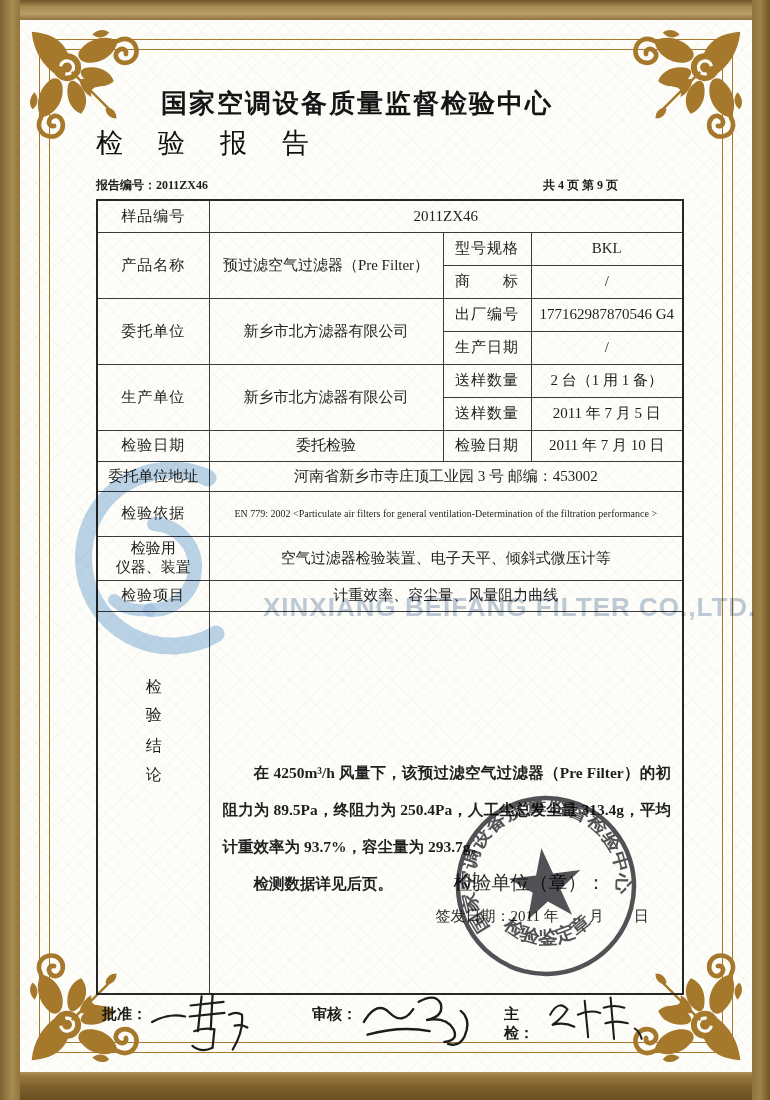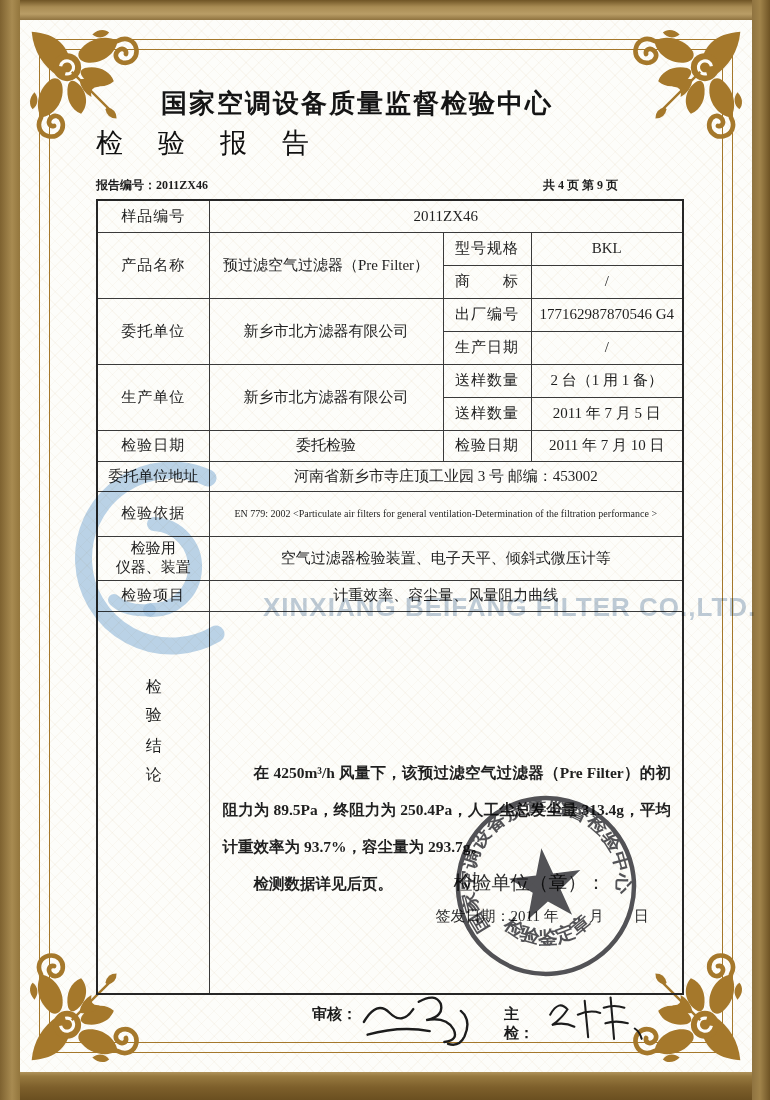--- a/index.html
+++ b/index.html
@@ -243,20 +243,35 @@
             <text font-size="18" font-weight="700" fill="#3a3a3e" font-family="'Liberation Serif',serif">
               <textPath href="#botPath" startOffset="4" textLength="98" lengthAdjust="spacingAndGlyphs">检验鉴定章</textPath>
             </text>
           </svg>
         </td>
       </tr>
     </tbody>
       </table>
 
     <div class="sigrow">
+      <div class="sig-group sg1">
+        <span>批准：</span>
+        <svg width="122" height="66" viewBox="0 0 130 72">
+          <g fill="none" stroke="#1c1c1c" stroke-width="2.4" stroke-linecap="round">
+            <path d="M4,36 Q22,26 40,30"></path>
+            <path d="M58,8 L54,46"></path>
+              <path d="M70,6 L68,44"></path>
+            <path d="M46,18 L82,14"></path>
+              <path d="M45,30 L83,26"></path>
+            <path d="M50,46 Q60,42 72,44 L70,64 Q58,70 48,62"></path>
+            <path d="M88,28 Q96,24 102,28 Q104,46 92,66"></path>
+            <path d="M94,40 Q102,38 108,42"></path>
+          </g>
+        </svg>
+      </div>
       <div class="sig-group sg2">
         <span>审核：</span>
         <svg width="140" height="64" viewBox="0 0 150 70">
           <g fill="none" stroke="#1c1c1c" stroke-width="2.6" stroke-linecap="round">
             <path d="M6,36 Q20,12 34,26 T60,22"></path>
             <path d="M10,50 Q45,40 78,46"></path>
             <path d="M66,14 Q84,4 90,16 Q94,30 74,34 Q96,30 104,44 Q110,56 94,58"></path>
             <path d="M112,24 Q124,34 116,52 Q110,64 98,60"></path>
           </g>
         </svg>

